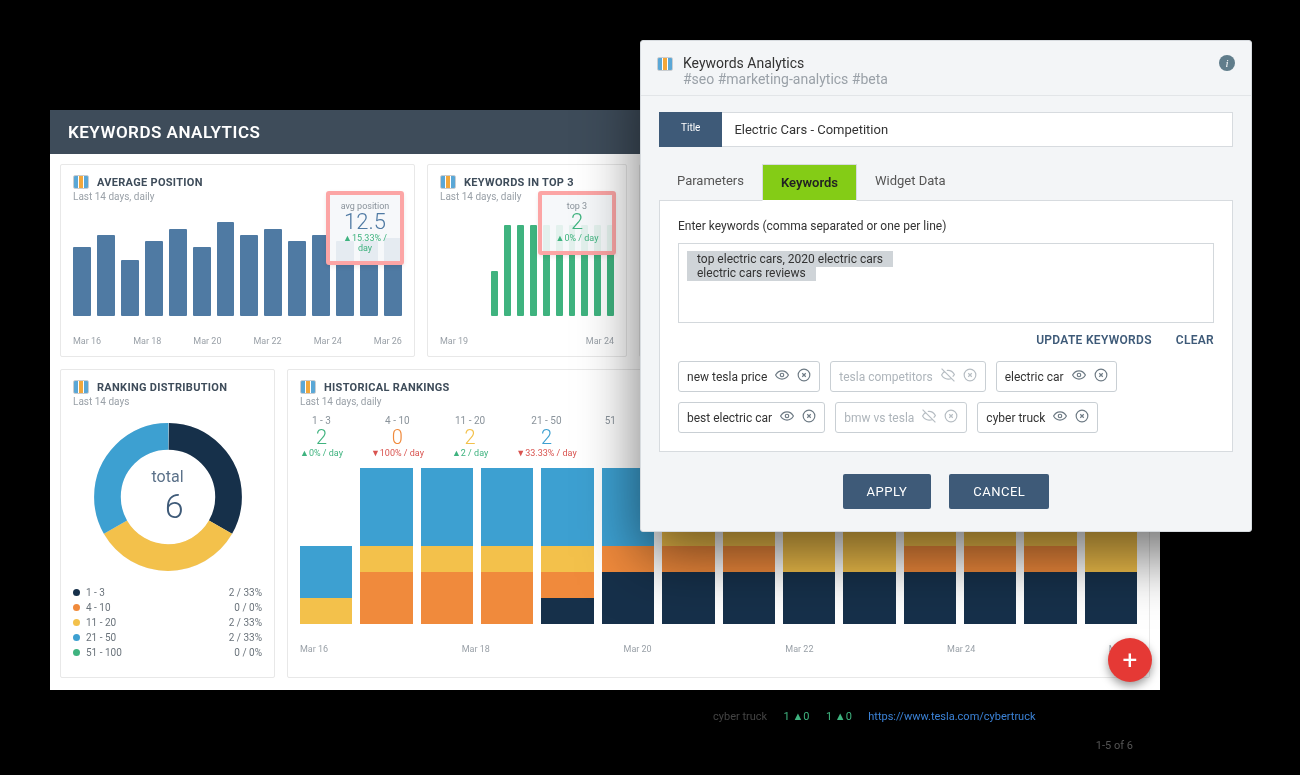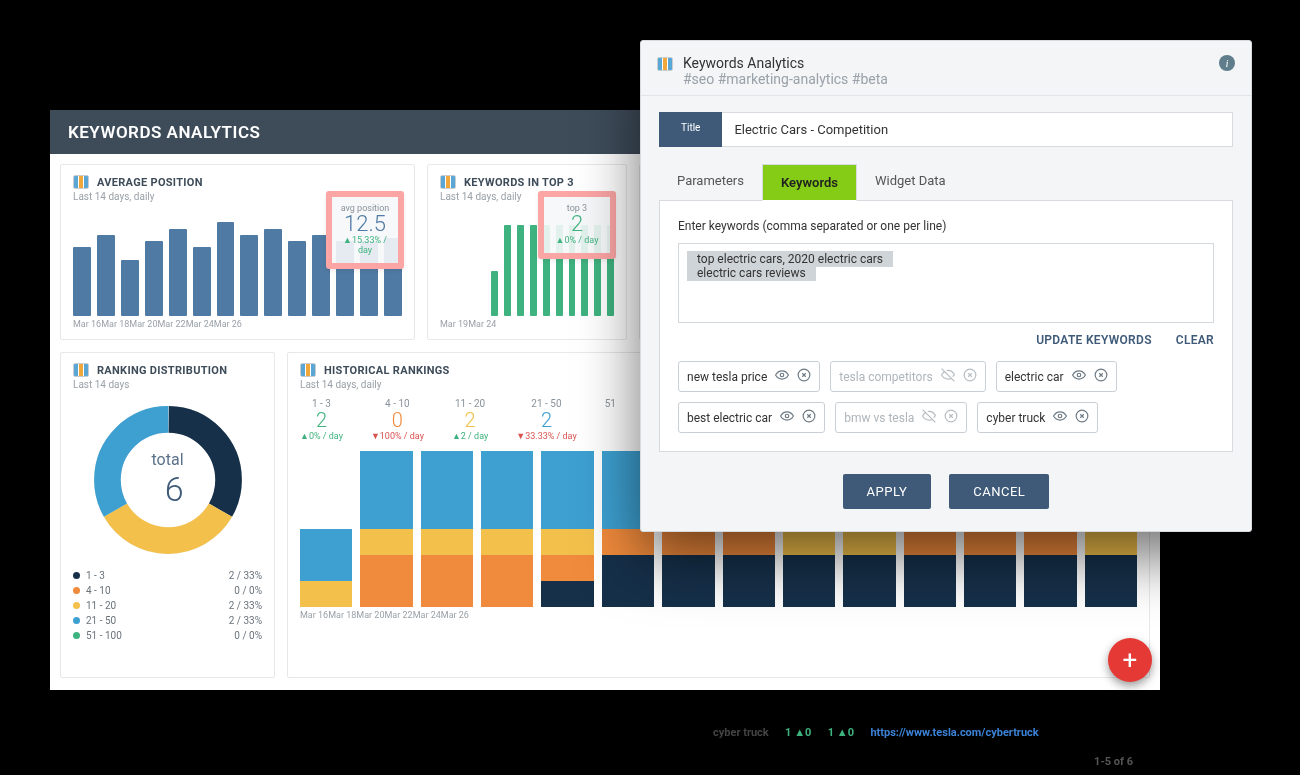--- a/index.html
+++ b/index.html
@@ -23,29 +23,29 @@
                               linear-gradient(#f2a73b,#f2a73b) center/4px 100% no-repeat,
                               linear-gradient(#5aa7d6,#5aa7d6) right/4px 100% no-repeat;
                  border:1px solid #c9cdd1; padding:2px; border-radius:2px; background-color:#fff; }
 
   
   .card.avg { flex:0 0 355px; }
   .card.top3 { flex:0 0 200px; }
   .card.ctr { flex:0 0 30px; overflow:hidden;}
   .badge-box {
     position:absolute; right:10px; top:26px; width:78px; padding:6px 8px 8px 8px;
-    background:rgba(245,247,249,.9); border:6px solid #fca5a5; border-radius:3px; text-align:center;
+    background:rgba(245,247,249,.9); border:4px solid #fca5a5; border-radius:3px; text-align:center;
     box-shadow:0 2px 4px rgba(0,0,0,.08);
   }
   .badge-box .bl { font-size:9px; color:#8a939b;}
   .badge-box .bv { font-size:22px; font-weight:300; line-height:1;}
   .badge-box .bd { font-size:9px; color:#3fb37f;}
   .bar-area { height:100px; display:flex; align-items:flex-end; gap:6px; margin-top:14px;}
   .bar-area .bar { flex:1; border-radius:1px;}
-  .axis { display:flex; justify-content:flex-start; font-size:9px; color:#9aa1a8; margin-top:3px;}
+  .axis { display:flex; justify-content:space-between; font-size:9px; color:#9aa1a8; margin-top:20px;}
 
   
   .card.dist { flex:0 0 215px; }
   .donut-wrap { display:flex; justify-content:center; margin:10px 0 8px;}
   .donut-center { position:absolute; text-align:right; }
   .legend-line { display:flex; align-items:center; justify-content:space-between; font-size:10px; color:#6a737b; padding:2px 0;}
   .legend-line .left { display:flex;align-items:center;gap:6px;}
   .dot { width:7px;height:7px;border-radius:50%; display:inline-block;}
 
   
@@ -53,21 +53,21 @@
   .hist-summary { display:flex; gap:28px; margin:8px 0 6px; font-size:10px; color:#8a939b;}
   .hist-col { text-align:center; }
   .hist-col .rng { font-size:10px; color:#8a939b; }
   .hist-col .val { font-size:20px; font-weight:300; line-height:1.1;}
   .hist-col .delta { font-size:9px; }
   .stack-area { height:160px; display:flex; align-items:stretch; gap:8px; padding-top:4px;}
   .stack { flex:1; display:flex; flex-direction:column-reverse; }
   .stack > div { width:100%; }
 
   
-  .table-snippet { position:absolute; left:663px; top:616px; width:490px; font-size:11px; color:#444;font-weight:bold;}
+  .table-snippet { position:absolute; left:663px; top:600px; width:490px; font-size:11px; color:#444;}
   .table-snippet a { color:#3b82d6; text-decoration:none;}
   .pager { text-align:right; font-size:11px; color:#555; margin-top:16px; padding-right:70px;}
 
   
   .fab { position:absolute; right:8px; bottom:8px; width:44px; height:44px; border-radius:50%;
          background:#e53935; color:#fff; font-size:26px; display:flex; align-items:center; justify-content:center;
          box-shadow:0 4px 10px rgba(0,0,0,.4); cursor:pointer;}
 
   
   .modal {

